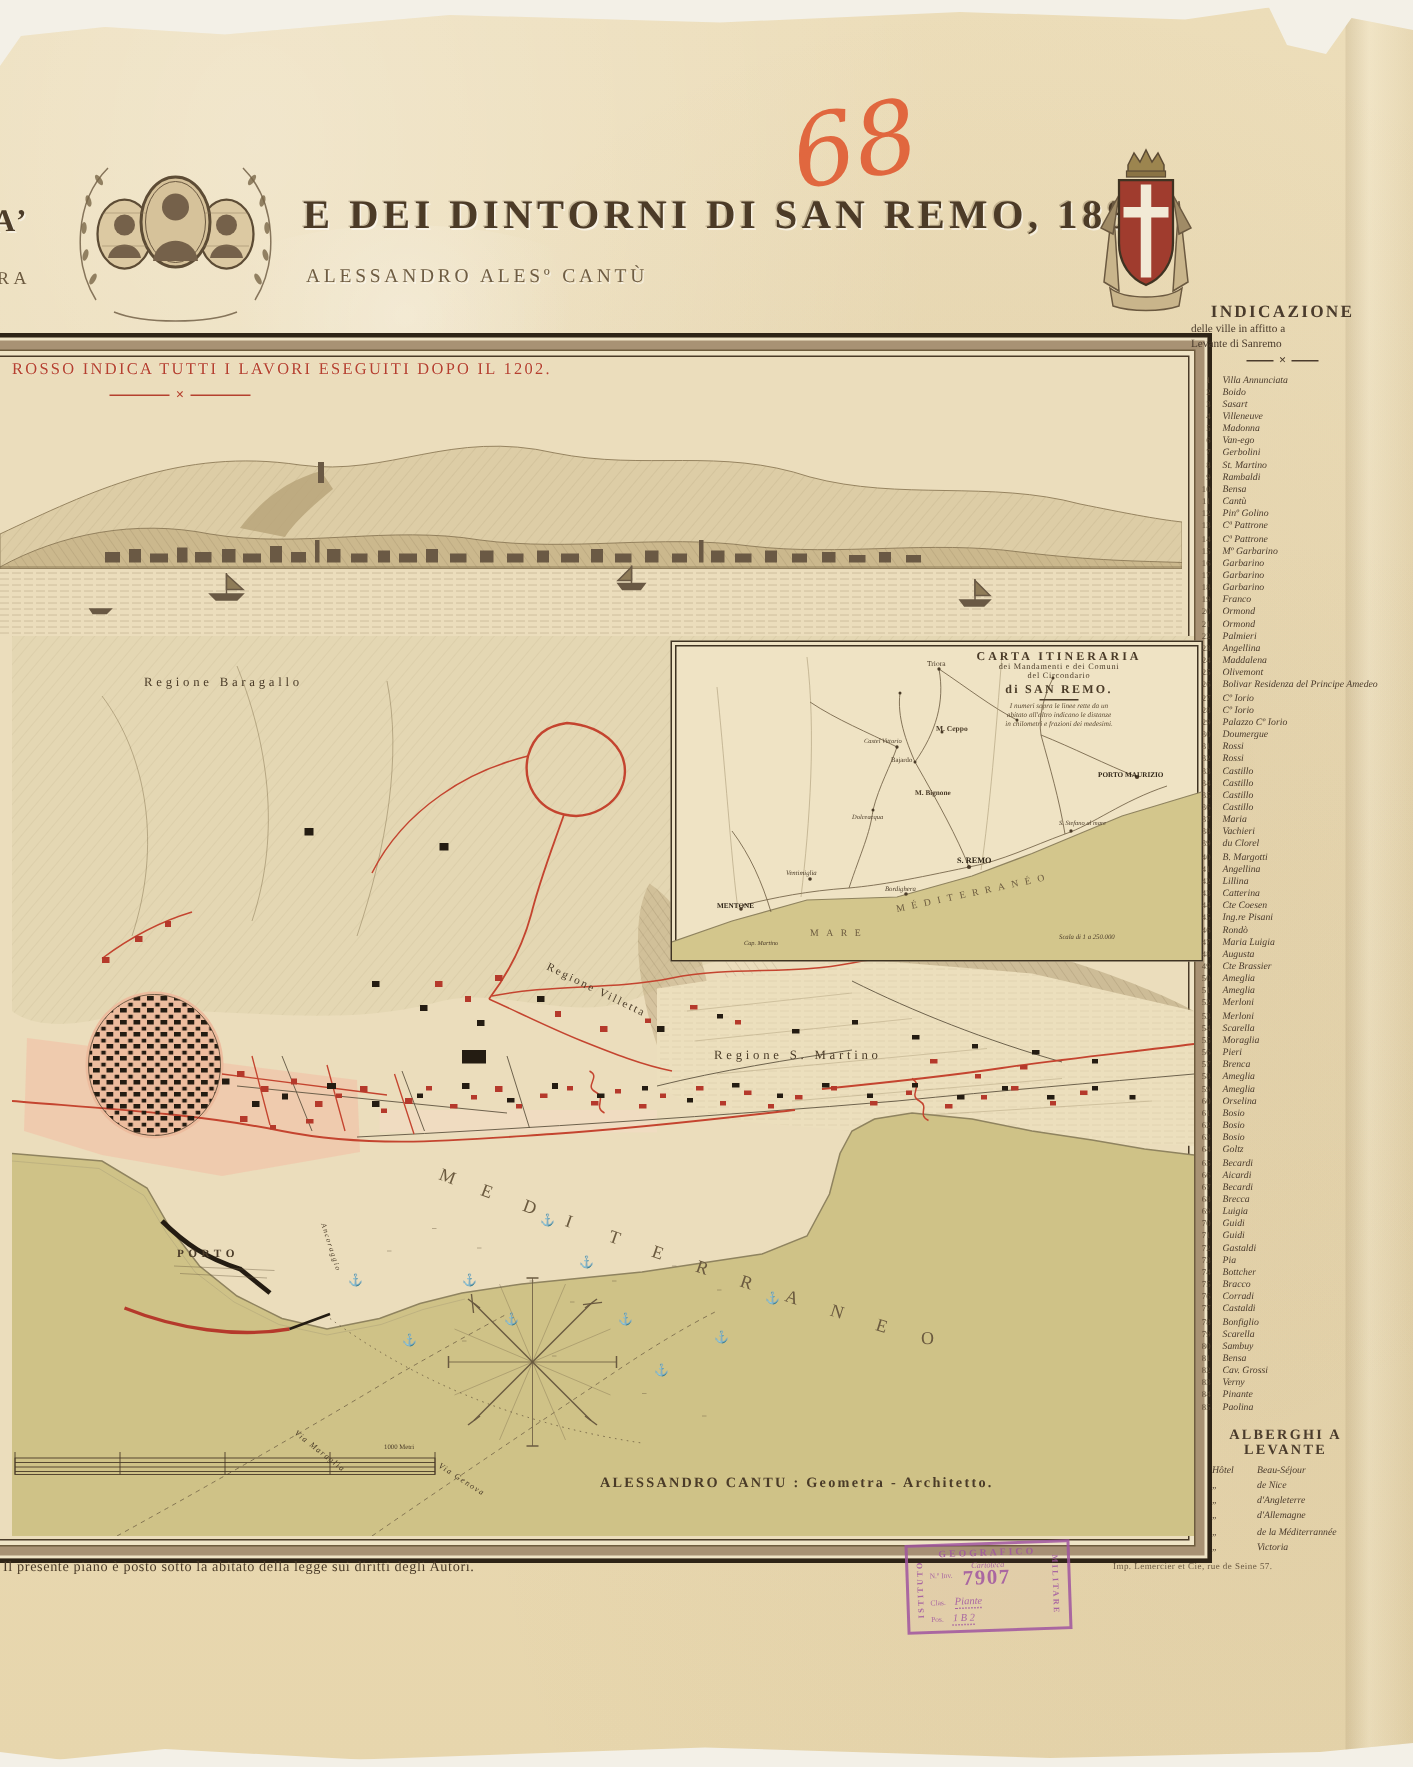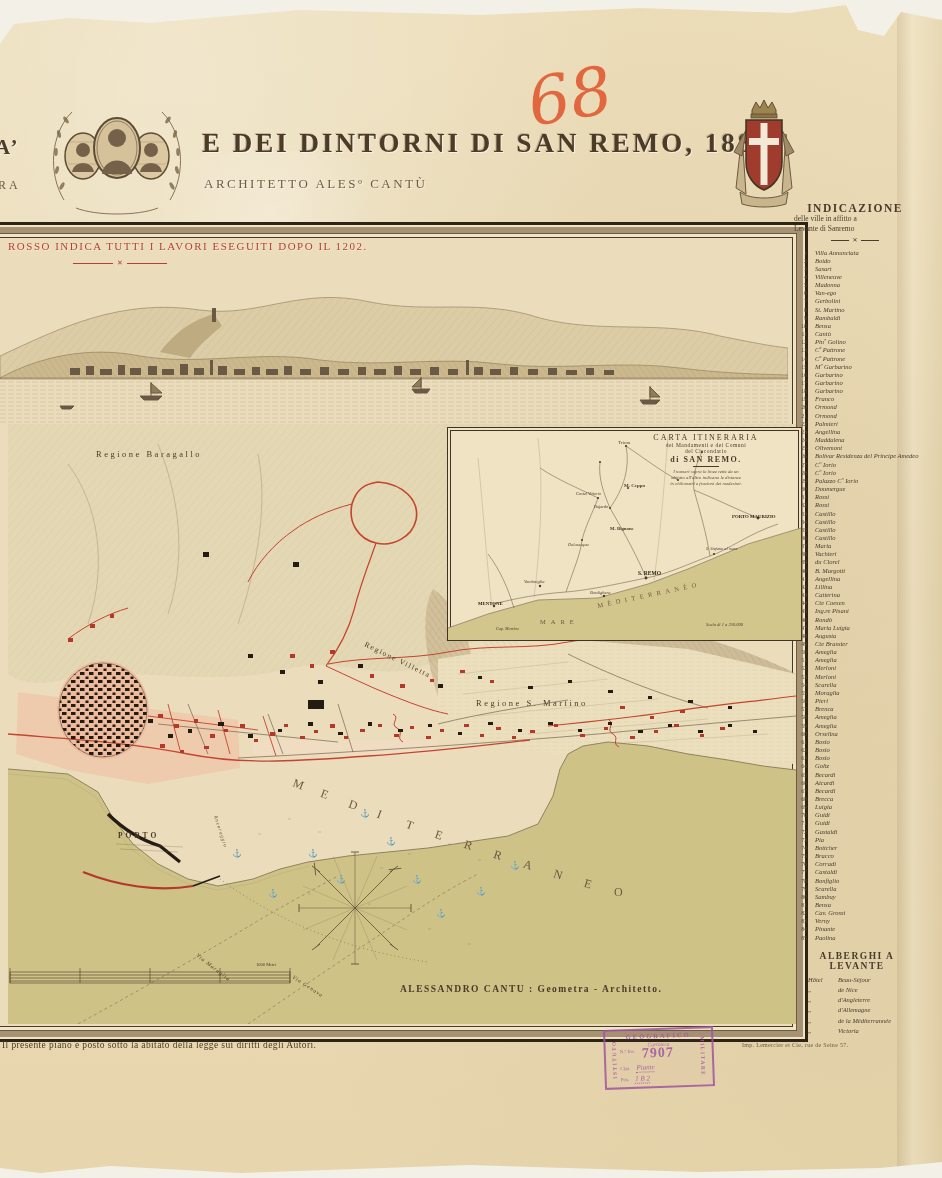--- a/index.html
+++ b/index.html
@@ -32,21 +32,21 @@
   .flourish::before,.flourish::after{content:"";display:inline-block;vertical-align:middle;width:40px;border-top:1px solid #b5402e;margin:0 4px;}
   svg text{font-family:"Liberation Serif","DejaVu Serif",serif;}
   .panorama-svg{position:absolute;left:0;top:256px;}
   .map-svg{position:absolute;left:8px;top:424px;}
   .mlbl{fill:#4a3b28;}
   .sea-letter{font-size:12px;fill:#6b5a3f;letter-spacing:0;}
   
   .inset{position:absolute;left:447px;top:427px;width:353px;height:212px;background:#efe3c4;border:1px solid #3f3322;box-shadow:inset 0 0 0 2px #efe3c4, inset 0 0 0 3px #3f3322;}
   .inset svg{position:absolute;left:0;top:0;}
   .inset-title{position:absolute;left:168px;top:5px;width:180px;text-align:center;color:#4a3b28;}
-  .it1{font-size:8px;font-weight:normal;letter-spacing:2px;}
+  .it1{font-size:8px;font-weight:bold;letter-spacing:2px;}
   .it2,.it3{font-size:5.5px;letter-spacing:.5px;}
   .it4{font-size:8px;font-weight:bold;letter-spacing:1.5px;margin-top:1px;}
   .inote{font-size:4.8px;font-style:italic;color:#5c4b34;line-height:1.25;}
   .inset-divider{width:26px;border-top:1px solid #4a3b28;margin:2px auto;}
   
   .signature{position:absolute;left:400px;top:984px;width:385px;text-align:left;font-size:9.5px;font-weight:bold;color:#4a3b28;letter-spacing:1.5px;}
   .copyright{position:absolute;left:2px;top:1040px;font-size:9.5px;color:#4a3b28;letter-spacing:.4px;}
   .printer{position:absolute;left:742px;top:1042px;font-size:6px;color:#6b5a42;letter-spacing:.3px;}
   
   .stamp{position:absolute;left:604px;top:1028px;width:106px;height:56px;border:2px solid #a055a0;transform:rotate(-2deg);color:#a055a0;opacity:.85;background:rgba(160,85,160,.04);}
@@ -124,21 +124,21 @@
     </g>
     <g stroke="#8a775a" stroke-width=".5" opacity=".6">
       <line x1="22" y1="52" x2="52" y2="52"></line>
         <line x1="22" y1="74" x2="52" y2="74"></line>
       <line x1="90" y1="52" x2="120" y2="52"></line>
         <line x1="90" y1="74" x2="120" y2="74"></line>
     </g>
   </svg>
 
   <div class="main-title">E DEI DINTORNI DI SAN REMO, 1882</div>
-  <div class="sub-title">ARCHITETTO ALESº CANTÙ</div>
+  <div class="sub-title">ALESSANDRO ALESº CANTÙ</div>
   <div class="handwritten-68">68</div>
 
   <svg class="crest" width="64" height="112" viewBox="0 0 64 112">
     <g stroke="#6b5940" fill="#c9b58b" stroke-width="1">
       <path d="M10,38 L4,92 L14,98 Z"></path>
         <path d="M54,38 L60,92 L50,98 Z"></path>
       <path d="M14,34 L2,56 L10,60 Z" fill="#a08b66"></path>
         <path d="M50,34 L62,56 L54,60 Z" fill="#a08b66"></path>
     </g>
     <path d="M20,14 L24,6 L28,12 L32,4 L36,12 L40,6 L44,14 L44,20 L20,20 Z" fill="#9c854f" stroke="#5d4c35" stroke-width="1"></path>

